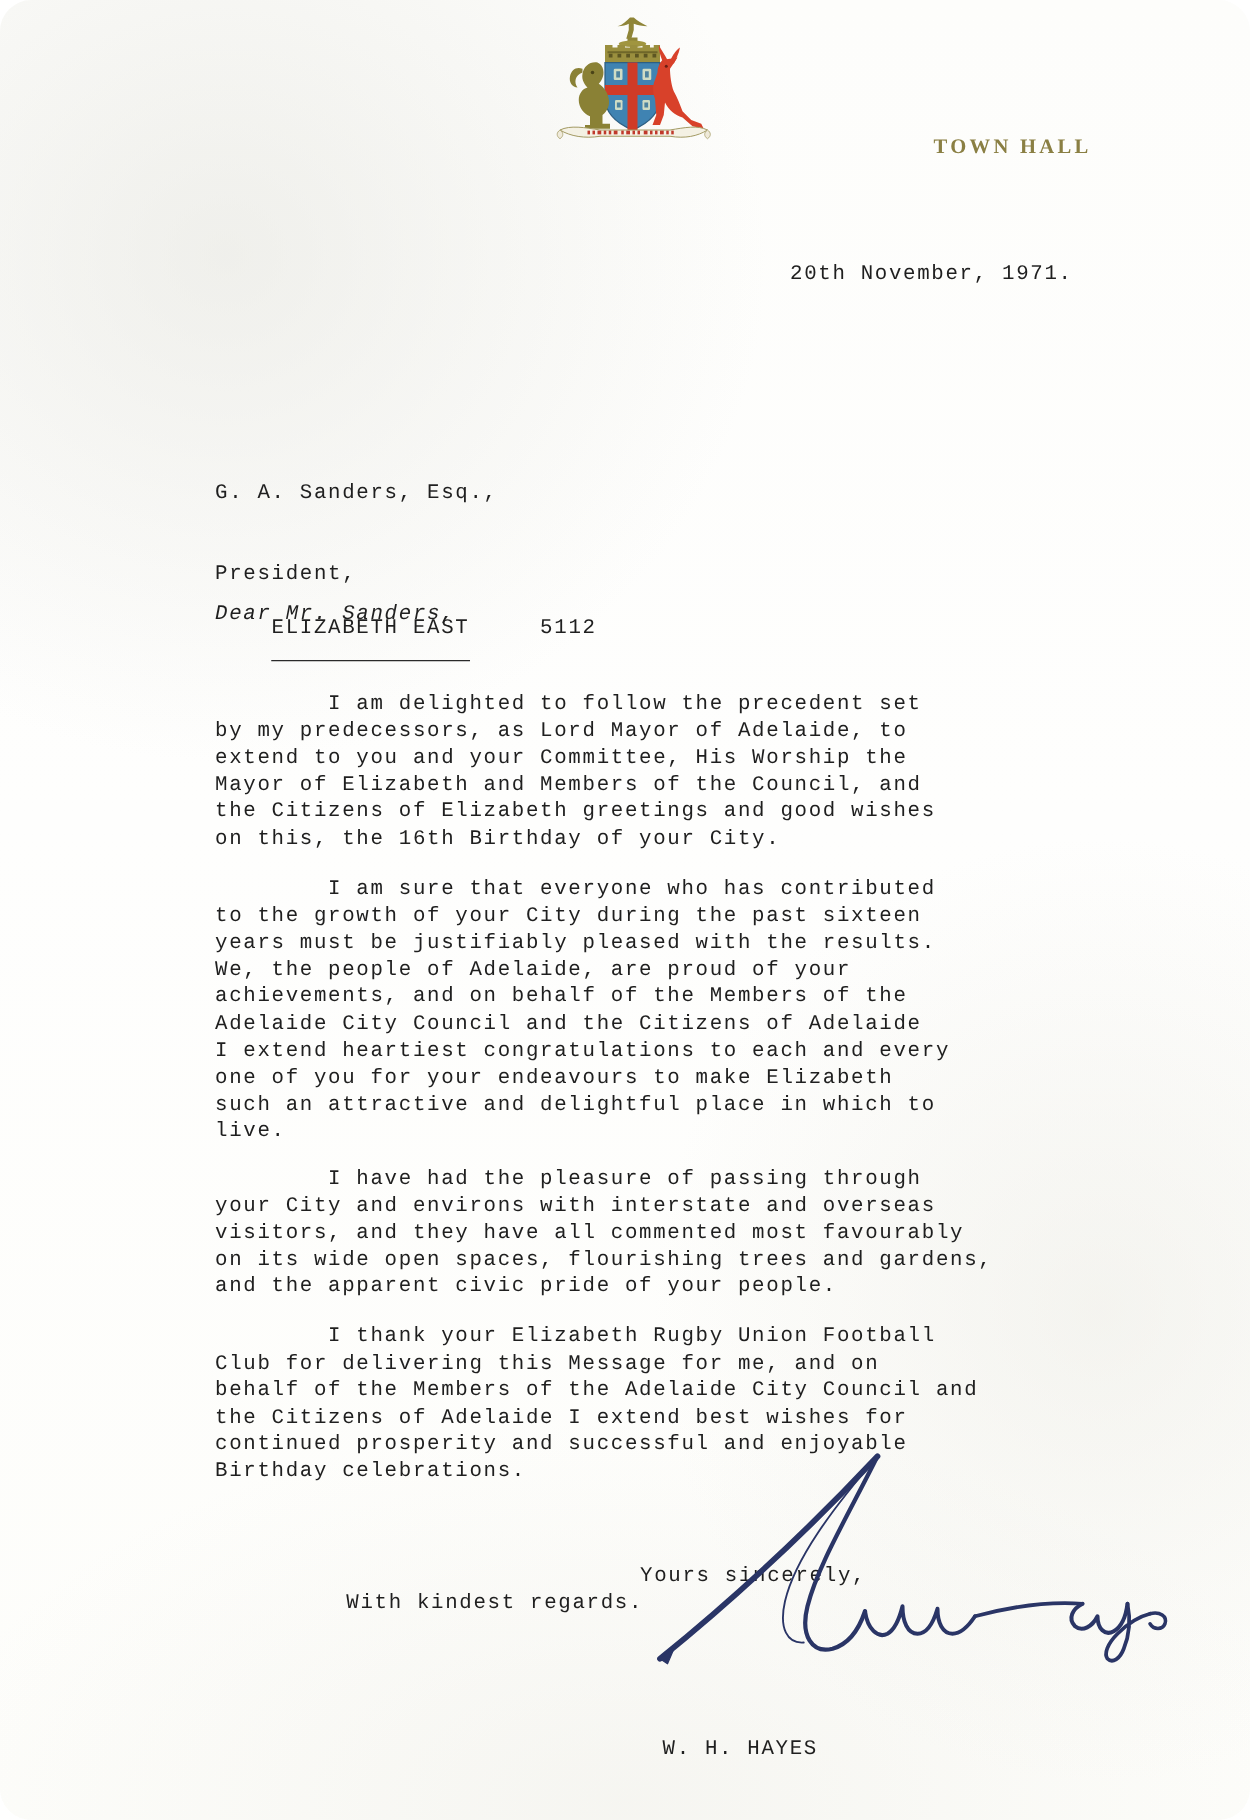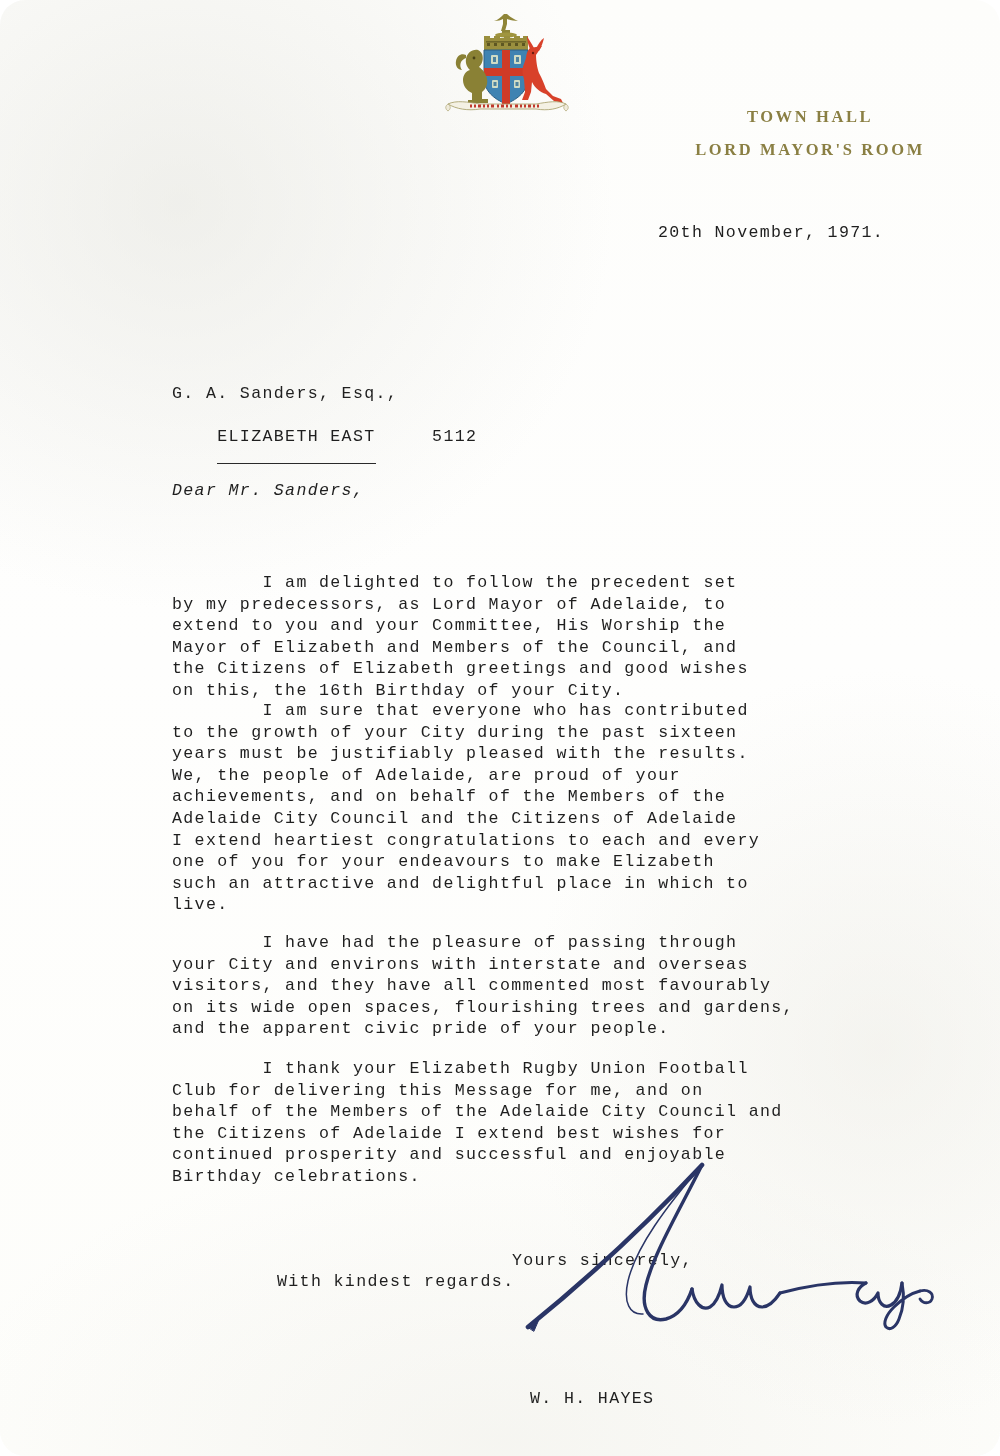--- a/index.html
+++ b/index.html
@@ -66,22 +66,21 @@
     font-family: "Liberation Mono", "DejaVu Sans Mono", monospace;
     font-size: 16.6px;
     letter-spacing: 1.35px;
     line-height: 21.6px;
     color: #1f1f1f;
     white-space: pre;
   }
 
   #date-line {
     left: 632px;
-    top: 222px;
-    margin-left: 26px;
+    top: 208px;
   }
 
   #address-block {
     left: 172px;
     top: 340px;
   }
   #addr-city-line {
     position: relative;
     display: inline-block;
   }
@@ -94,21 +93,21 @@
     left: 172px;
     top: 480px;
     font-style: italic;
   }
 
   .para {
     left: 172px;
     text-indent: 0;
   }
 
-  #para-1 { top: 572px; }
+  #para-1 { top: 552px; }
   #para-2 { top: 700px; }
   #para-3 { top: 932px; }
   #para-4 { top: 1058px; }
 
   #closing-regards {
     left: 277px;
     top: 1271px;
   }
 
   #closing-yours {
@@ -223,27 +222,27 @@
             <rect x="96" y="96.5" width="3" height="3"></rect>
           <rect x="101" y="96.5" width="2" height="3"></rect>
             <rect x="105" y="96.5" width="2" height="3"></rect>
         </g>
       </g>
     </svg>
   </div>
 
   <div id="letterhead-lines">
     <div class="lh-line">TOWN HALL</div>
-    <div class="lh-line">LORD MAYOR'S ROOM</div>
   </div>
 
   <div class="tw" id="date-line">20th November, 1971.</div>
 
   <div class="tw" id="address-block">
     <div>G. A. Sanders, Esq.,</div>
+    <div>President,</div>
     <div id="addr-city-line"><span class="ul-city">ELIZABETH EAST</span><span>     </span><span>5112</span></div>
   </div>
 
   <div class="tw" id="salutation">Dear Mr. Sanders,</div>
 
   <div class="tw para" id="para-1">        I am delighted to follow the precedent set
 by my predecessors, as Lord Mayor of Adelaide, to
 extend to you and your Committee, His Worship the
 Mayor of Elizabeth and Members of the Council, and
 the Citizens of Elizabeth greetings and good wishes

